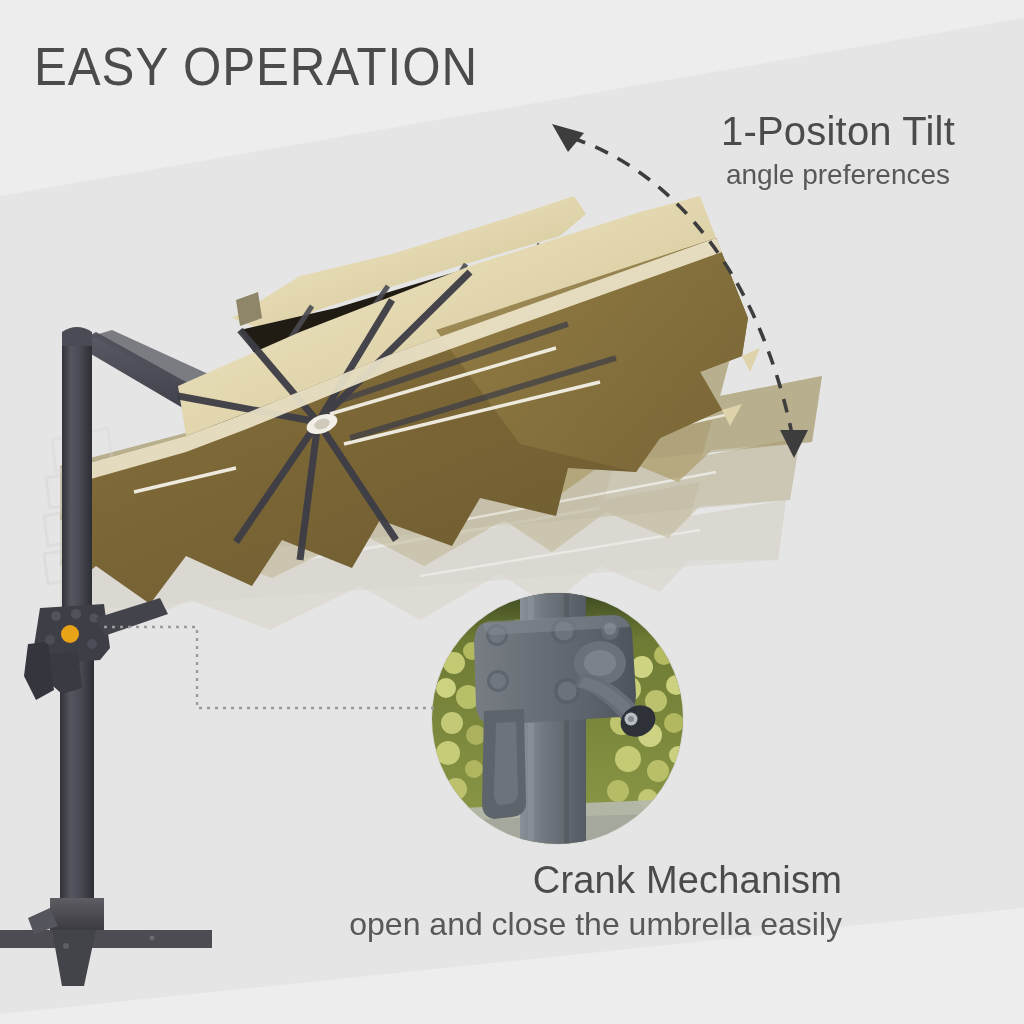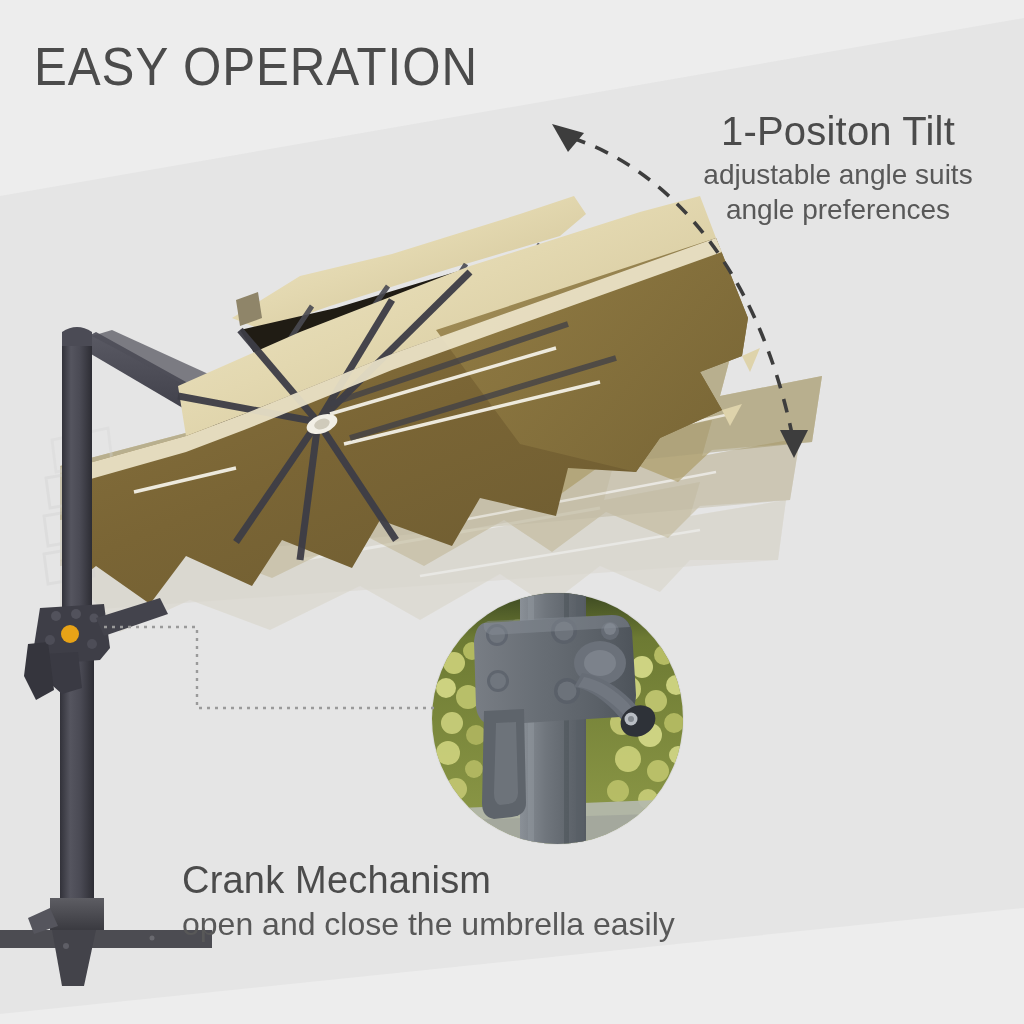--- a/index.html
+++ b/index.html
@@ -20,21 +20,21 @@
     white-space:nowrap;
   }
 
   
   #tiltBlock{position:absolute;left:660px;top:110px;width:356px;text-align:center;}
   #tiltTitle{font-size:40px;color:#4b4b4b;font-weight:400;letter-spacing:.2px;
              line-height:1.06;white-space:nowrap;}
   #tiltSub{font-size:28px;color:#585858;font-weight:400;line-height:1.22;margin-top:6px;}
 
   
-  #crankBlock{position:absolute;left:182px;top:860px;width:660px;text-align:left;}
+  #crankBlock{position:absolute;left:182px;top:860px;width:660px;text-align:right;}
   #crankTitle{font-size:38px;color:#4b4b4b;font-weight:400;letter-spacing:.2px;line-height:1.08;}
   #crankSub{font-size:32px;color:#585858;font-weight:400;line-height:1.2;margin-top:4px;}
 
   
   .art{position:absolute;left:0;top:0;width:1024px;height:1024px;}
 
   
   #inset{
     position:absolute;left:432px;top:593px;width:251px;height:251px;
     border-radius:50%;overflow:hidden;
@@ -332,21 +332,20 @@
 
       <polygon points="780,430 808,430 794,458" fill="#3d3d3d"></polygon>
     </g>
 
     <polyline points="104,627 197,627 197,708 437,708" fill="none" stroke="#9a9a9a" stroke-width="2.4" stroke-dasharray="3 5" stroke-linecap="butt"></polyline>
   </svg>
 
   <div id="tiltBlock">
     <div id="tiltTitle">1-Positon Tilt</div>
     <div id="tiltSub">
-      <div>adjustable angle suits</div>
       <div>angle preferences</div>
     </div>
   </div>
 
   <div id="crankBlock">
     <div id="crankTitle">Crank Mechanism</div>
     <div id="crankSub">open and close the umbrella easily</div>
   </div>
 
 </div>

